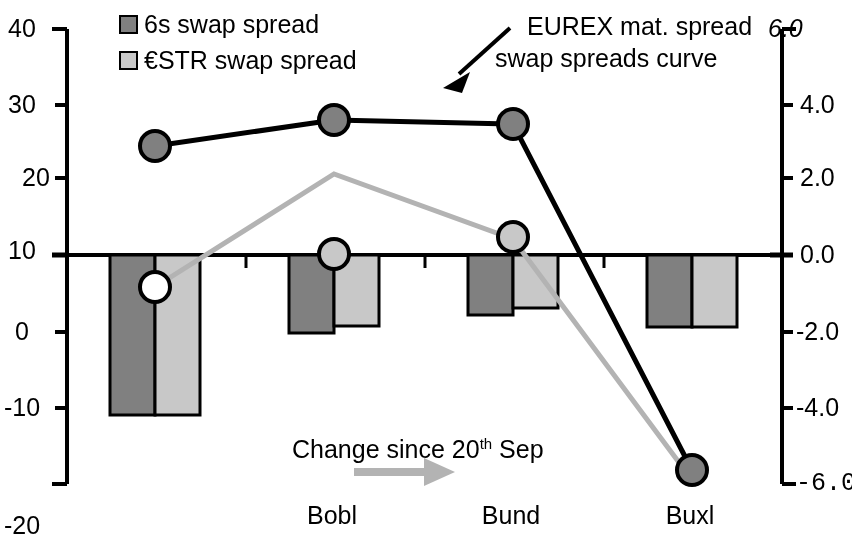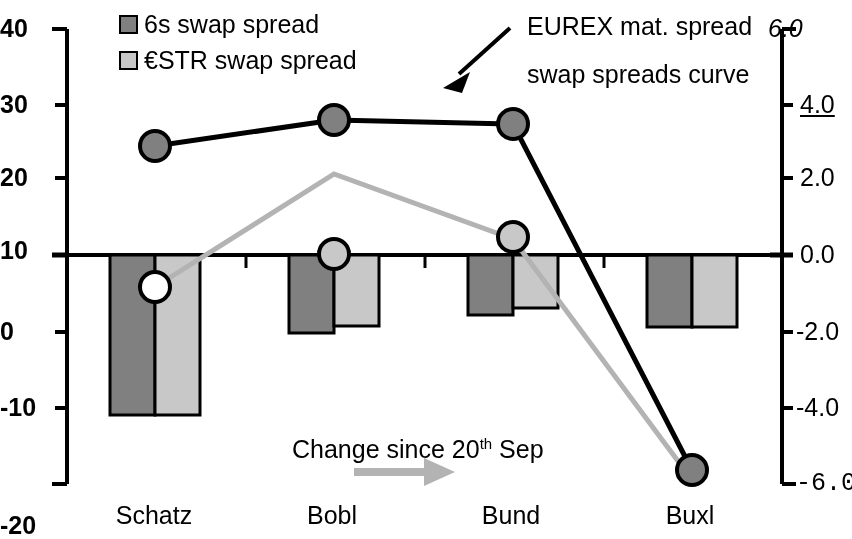--- a/index.html
+++ b/index.html
@@ -19,22 +19,21 @@
     height: 539px;
   }
   .axis-label {
     position: absolute;
     font-size: 25px;
     color: #000000;
     line-height: 1;
     white-space: nowrap;
   }
   .axis-label.left {
-    text-align: left;
-    font-weight: bold;
+    text-align: center;
   }
   .axis-label.right {
     text-align: left;
   }
   .cat-label {
     position: absolute;
     font-size: 25px;
     color: #000000;
     line-height: 1;
     white-space: nowrap;
@@ -79,49 +78,48 @@
     top: 0;
   }
 </style>
 </head>
 <body>
 
 <div id="chart-root">
 
   <div class="axis-label left" style="left:0px; top:16px; width:44px;">40</div>
   <div class="axis-label left" style="left:0px; top:92px; width:44px;">30</div>
-  <div class="axis-label left" style="left:0px; top:165px; width:44px;">20</div>
+  <div class="axis-label left" style="left:0px; top:165px; width:44px;padding-left:14px;">20</div>
   <div class="axis-label left" style="left:0px; top:238px; width:44px;">10</div>
   <div class="axis-label left" style="left:0px; top:319px; width:44px;">0</div>
   <div class="axis-label left" style="left:0px; top:395px; width:44px;">-10</div>
   <div class="axis-label left" style="left:0px; top:471px; width:44px;margin-top:42px;">-20</div>
 
   <div class="axis-label right" style="left:768px; top:16px;font-style:italic;">6.0</div>
-  <div class="axis-label right" style="left:800px; top:92px;text-decoration:underline;">4.0</div>
+  <div class="axis-label right" style="left:800px; top:92px;">4.0</div>
   <div class="axis-label right" style="left:800px; top:165px;">2.0</div>
   <div class="axis-label right" style="left:800px; top:242px;">0.0</div>
   <div class="axis-label right" style="left:796px; top:319px;">-2.0</div>
   <div class="axis-label right" style="left:796px; top:395px;">-4.0</div>
   <div class="axis-label right" style="left:796px; top:471px;font-family:Liberation Mono, monospace;">-6.0</div>
 
   <div class="legend-entry" style="left:110px; top:12px;">
     <span class="legend-swatch series-6s"></span>
     <span>6s swap spread</span>
   </div>
   <div class="legend-entry" style="left:110px; top:48px;">
     <span class="legend-swatch series-estr"></span>
     <span>€STR swap spread</span>
   </div>
 
   <div class="annotation" style="left:527px; top:12px;">EUREX mat. spread</div>
-  <div class="annotation" style="left:527px; top:44px;margin-top:16px;">swap spreads curve</div>
+  <div class="annotation" style="left:495px; top:44px;">swap spreads curve</div>
 
   <div class="annotation" style="left:292px; top:435px;"><span>Change since 20</span><sup>th</sup><span> Sep</span></div>
 
-  <div class="cat-label" style="left:94px; top:503px; width:120px;">Schatz</div>
   <div class="cat-label" style="left:272px; top:503px; width:120px;">Bobl</div>
   <div class="cat-label" style="left:451px; top:503px; width:120px;">Bund</div>
   <div class="cat-label" style="left:630px; top:503px; width:120px;">Buxl</div>
 
   <svg class="plot" width="852" height="539">
 
     <g>
       <line x1="67" y1="29" x2="67" y2="484" stroke="#000" stroke-width="4"></line>
       <line x1="52" y1="29" x2="67" y2="29" stroke="#000" stroke-width="4"></line>
       <line x1="55" y1="105" x2="67" y2="105" stroke="#000" stroke-width="4"></line>

